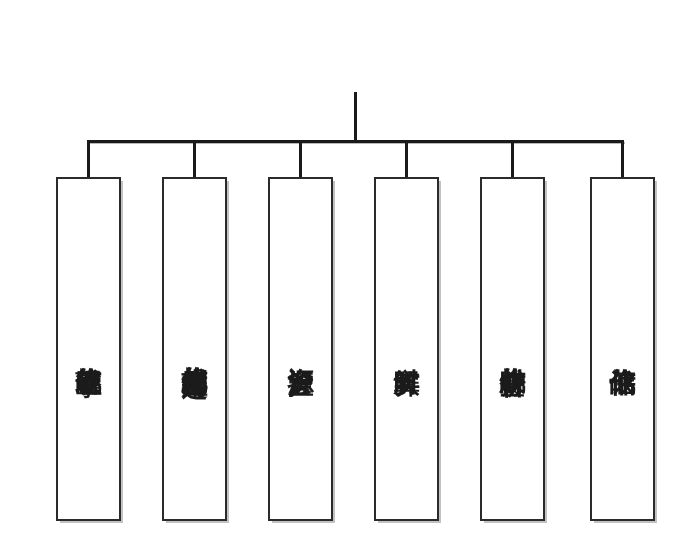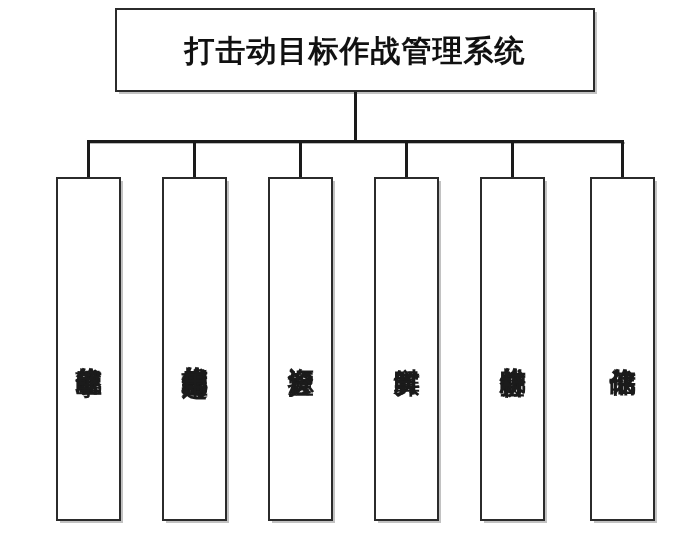--- a/index.html
+++ b/index.html
@@ -75,23 +75,20 @@
     line-height: 1.06;
     letter-spacing: 1px;
     white-space: nowrap;
   }
 </style>
 </head>
 <body>
 
 <div id="diagram-canvas">
 
-  <div class="root-box">
-    <span class="root-title">打击动目标作战管理系统</span>
-  </div>
 
   <div class="conn" style="left:354px; top:92px; width:3px; height:50px;"></div>
 
   <div class="conn-shadow" style="left:89px; top:142px; width:536px; height:2px;"></div>
   <div class="conn" style="left:88px; top:140px; width:536px; height:3px;"></div>
 
   <div class="conn" style="left:87px; top:140px; width:3px; height:38px;"></div>
   <div class="conn" style="left:193px; top:140px; width:3px; height:38px;"></div>
   <div class="conn" style="left:299px; top:140px; width:3px; height:38px;"></div>
   <div class="conn" style="left:405px; top:140px; width:3px; height:38px;"></div>

